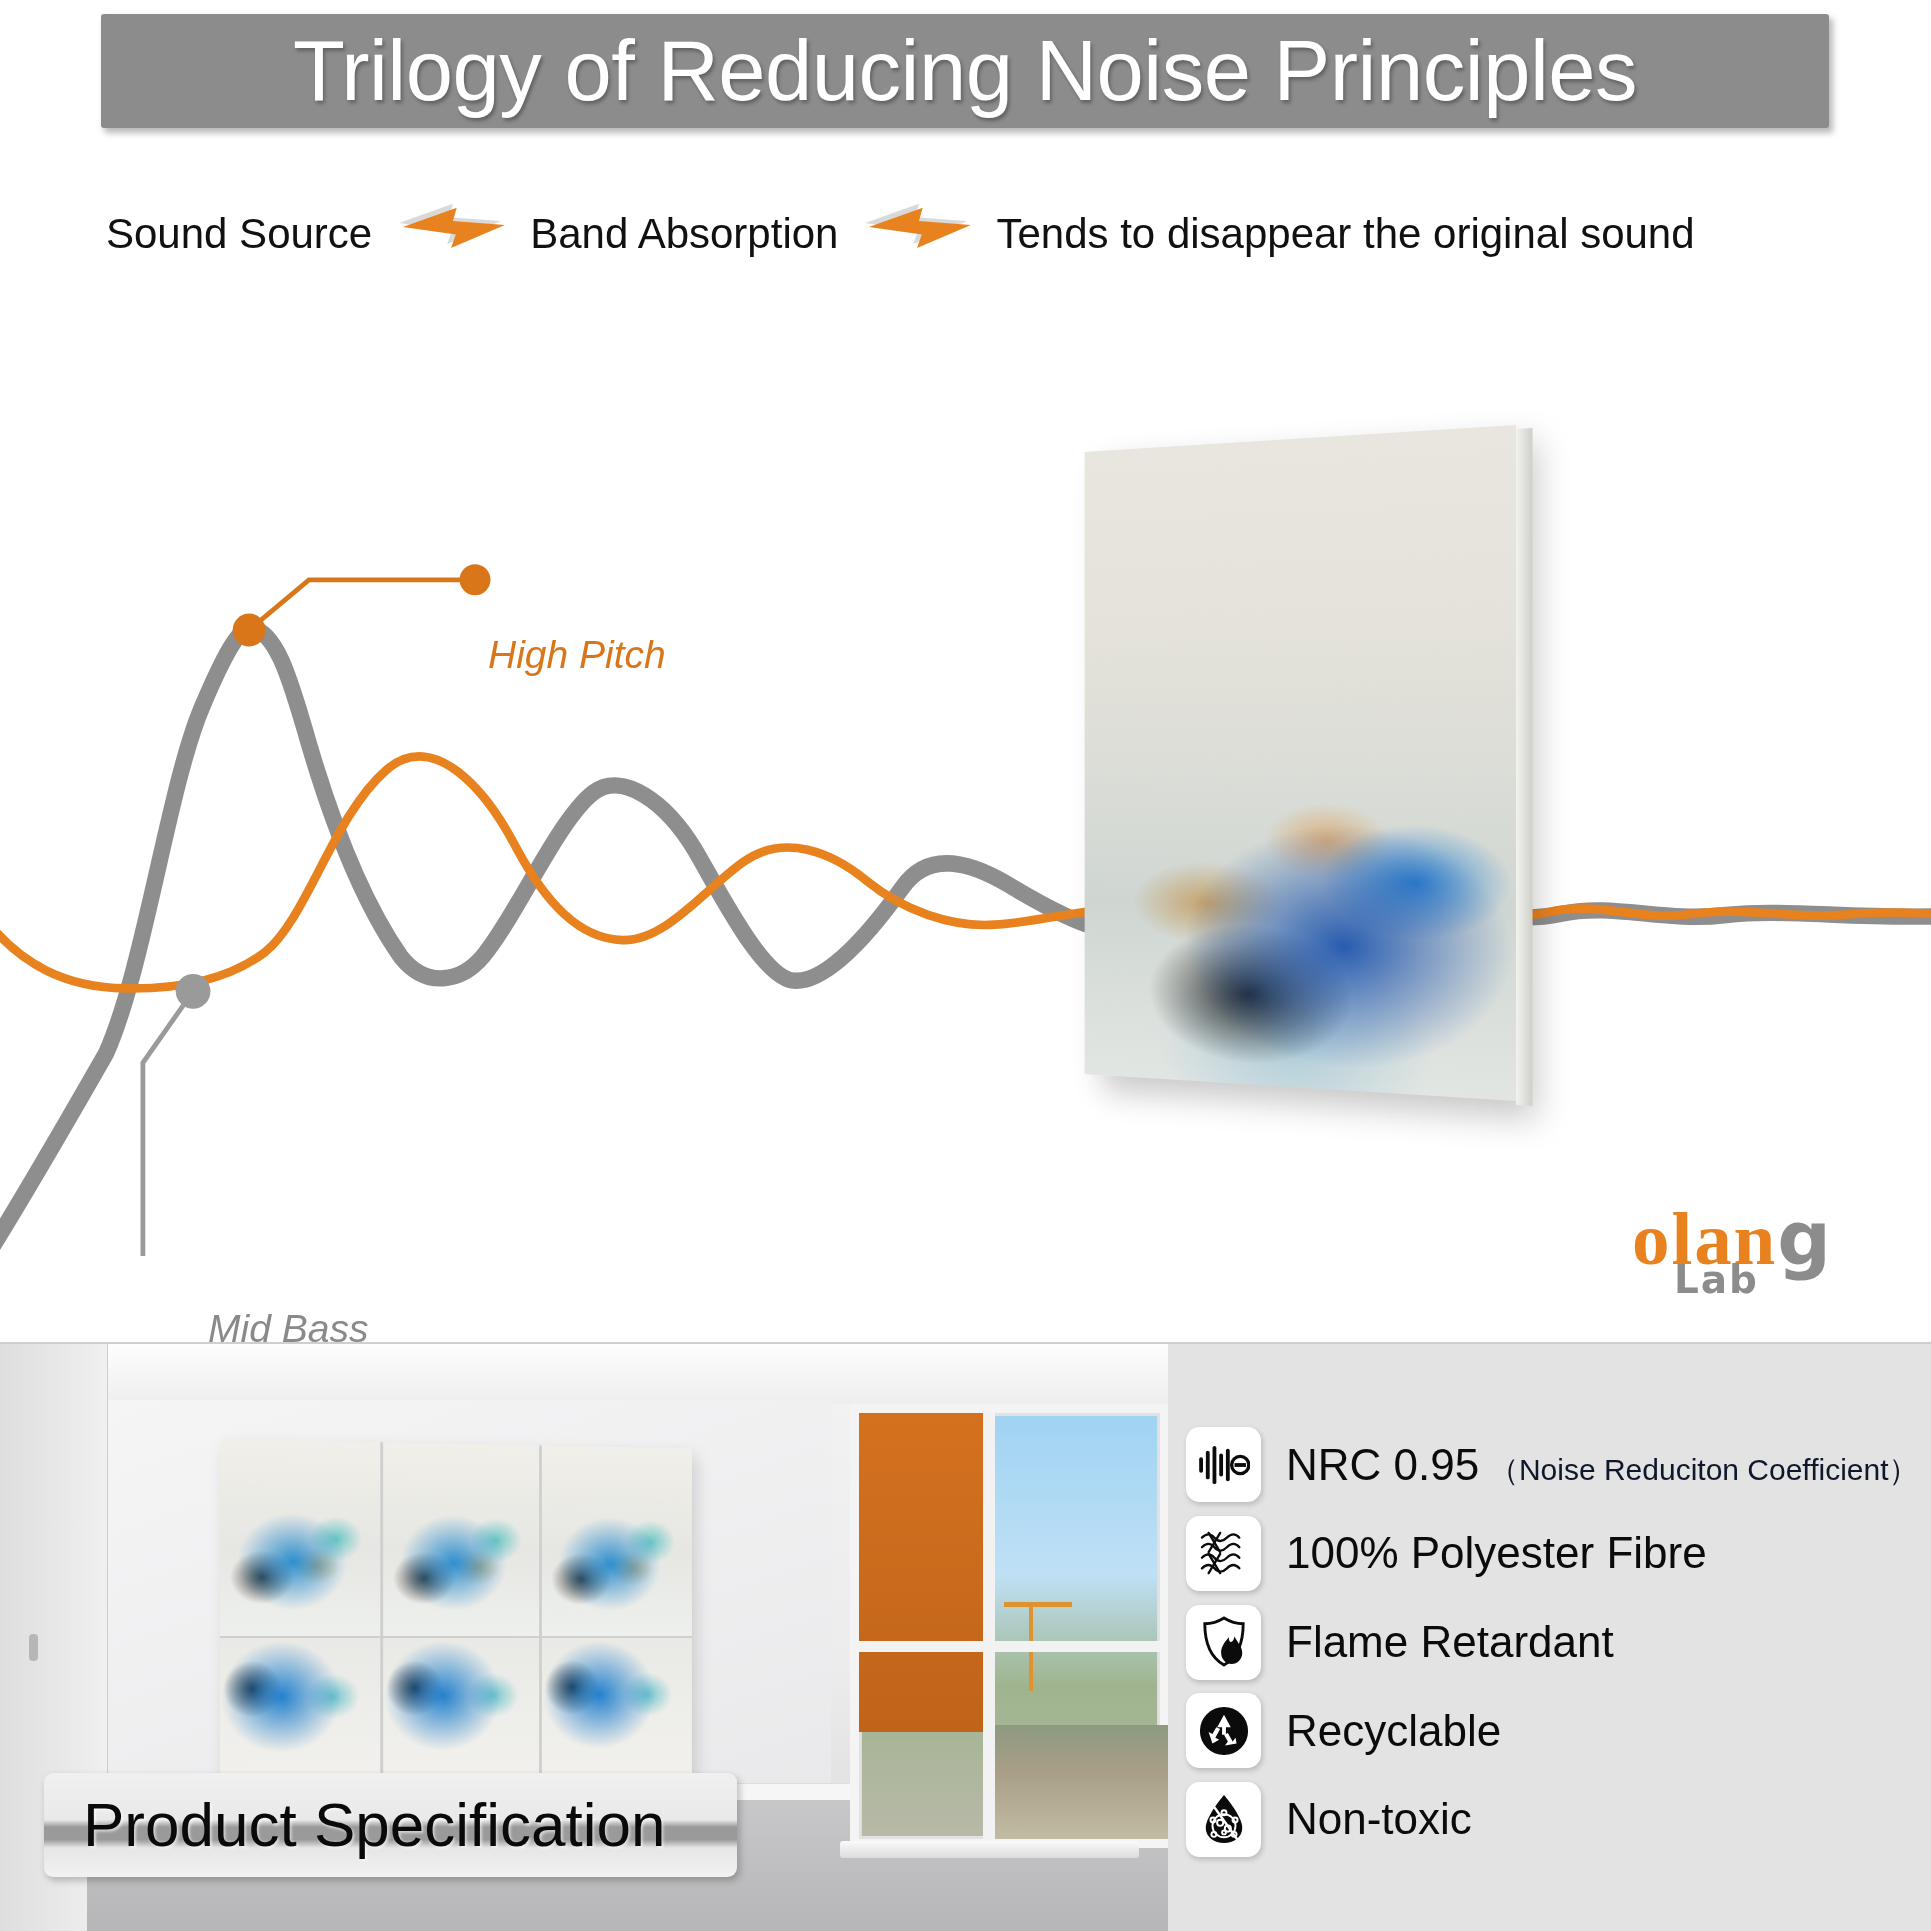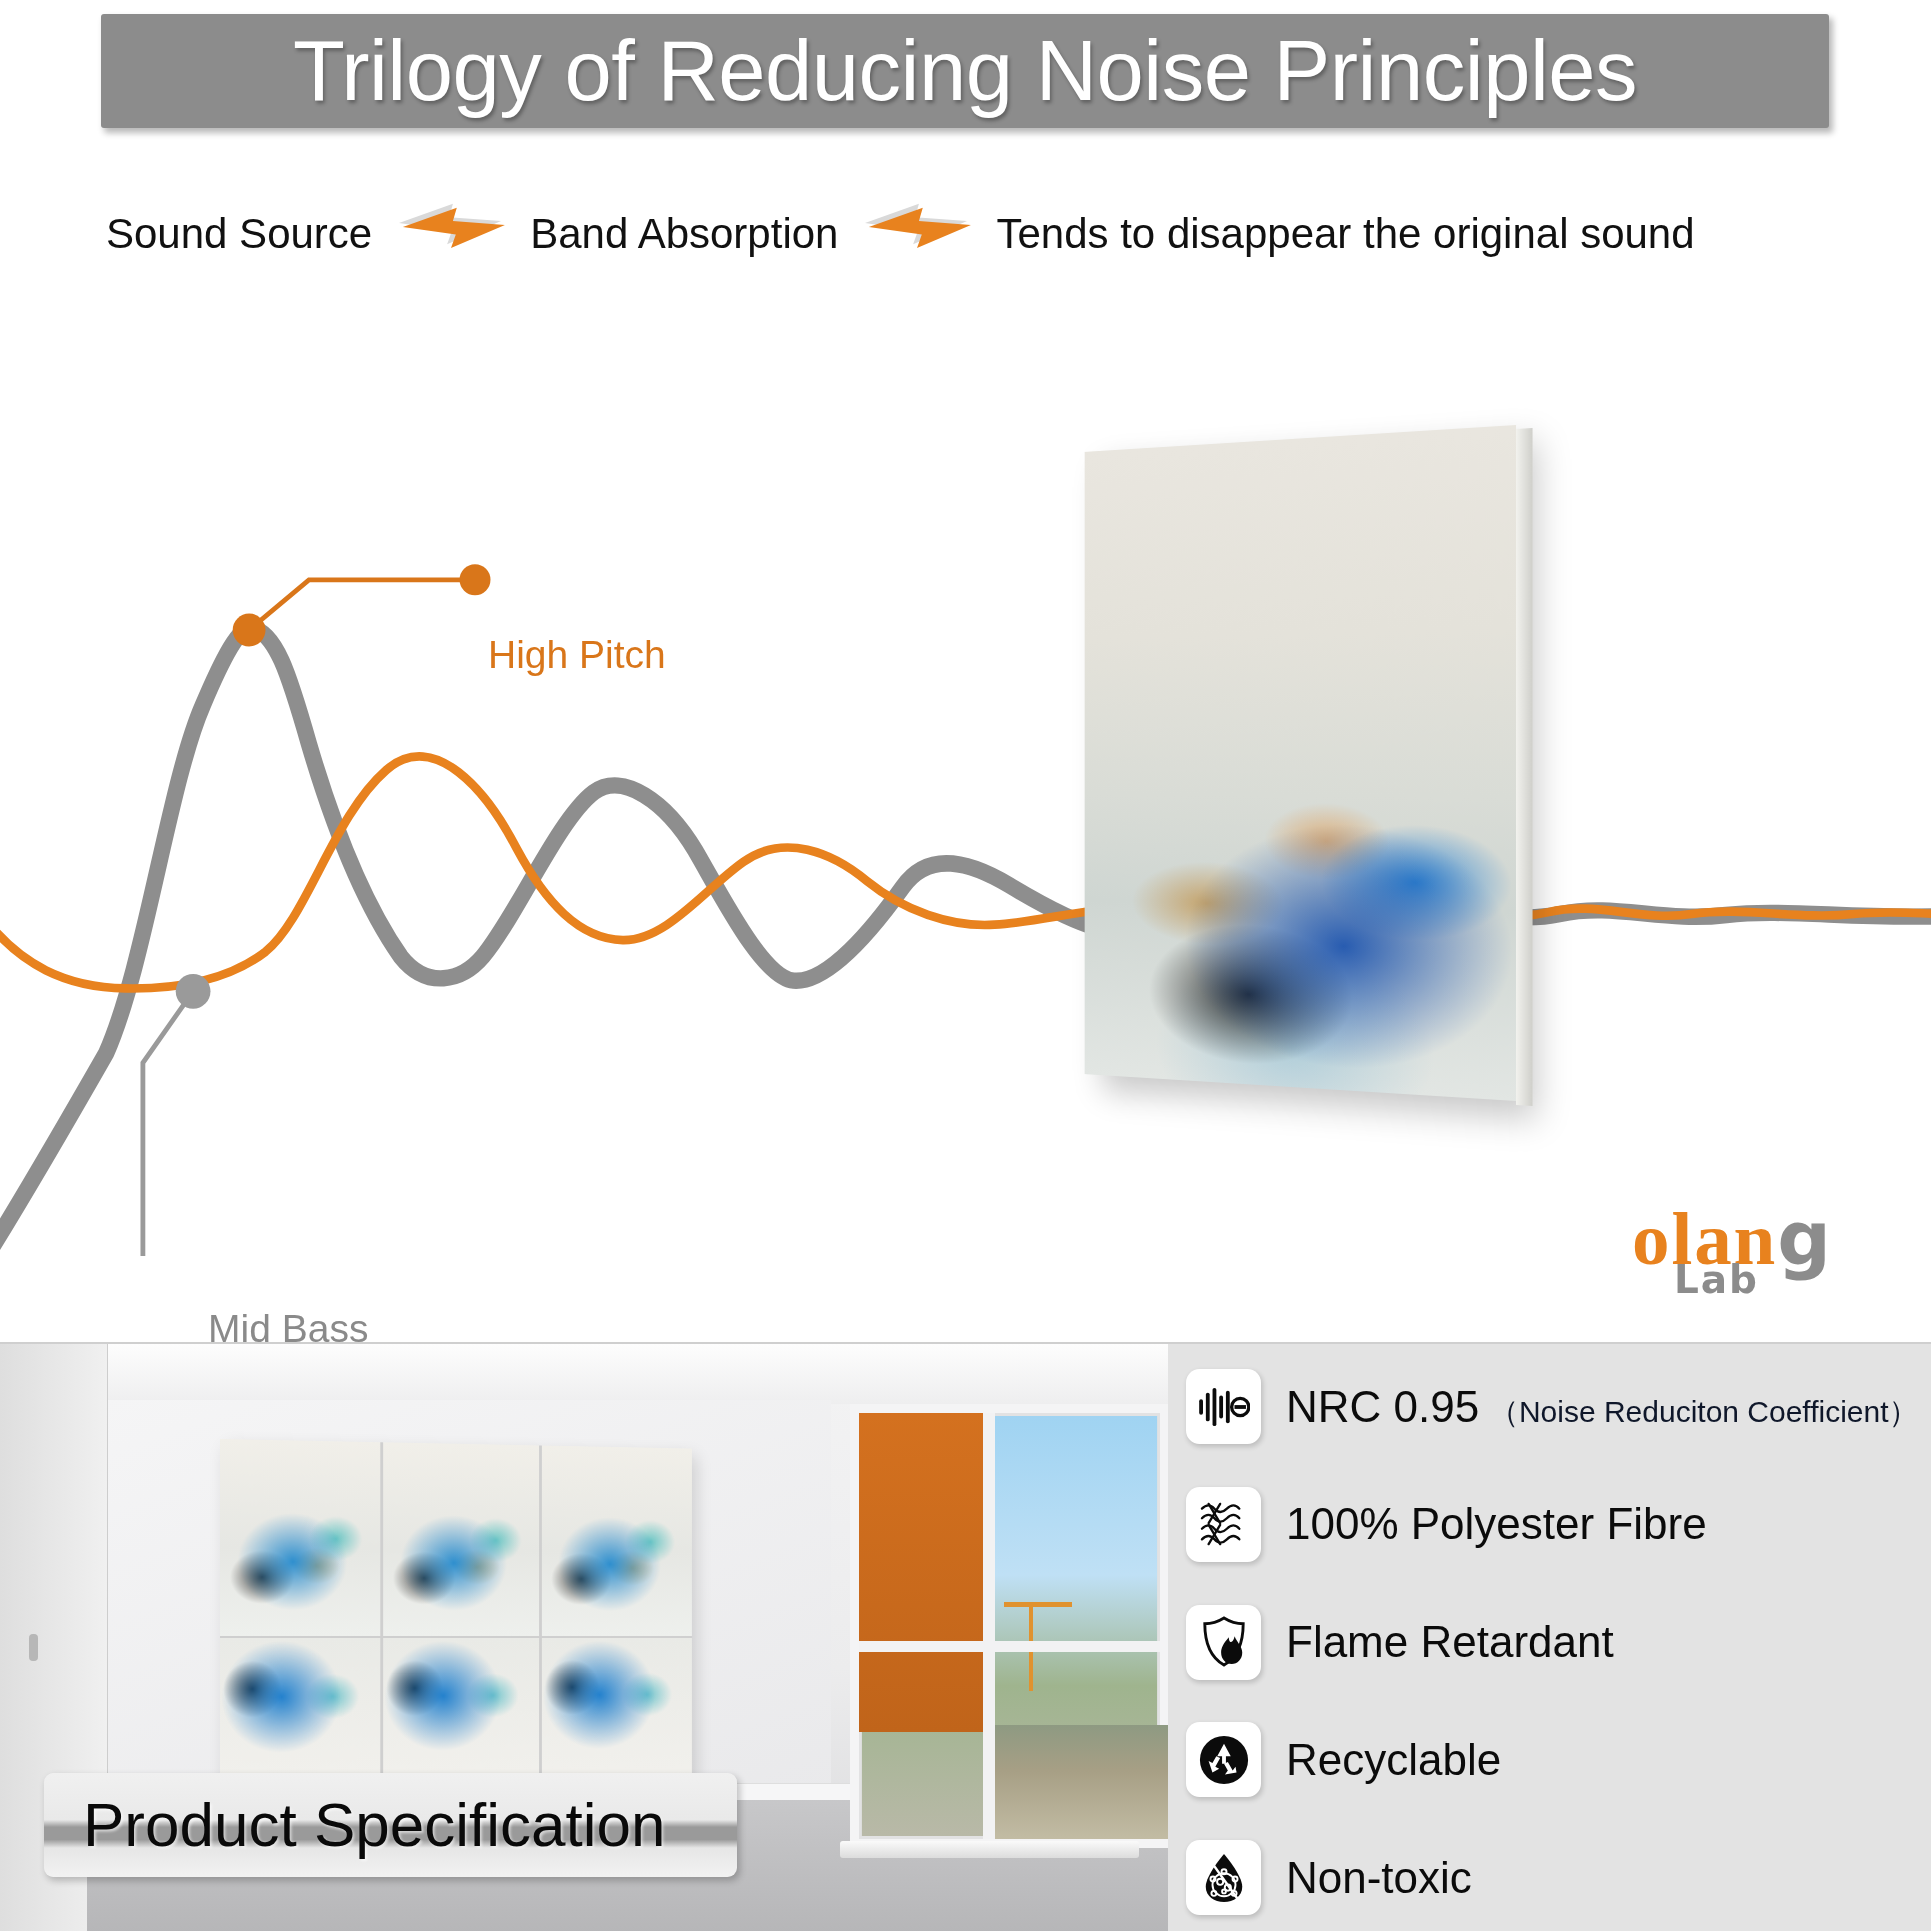--- a/index.html
+++ b/index.html
@@ -43,21 +43,21 @@
   .flow-label{
     font-size:42px; color:#111111; white-space:nowrap; line-height:1;margin-top:20px;
   }
   .flow-arrow{
     width:108px; height:52px; margin:0 25px; position:relative; flex:0 0 auto;
   }
   .flow-arrow svg{ display:block; width:100%; height:100%; }
 
   
   #wave-area{
-    position:absolute; left:0; top:290px; width:1931px; height:966px;
+    position:absolute; left:0; top:290px; width:1931px; height:966px;font-style:italic;
   }
   #wave-svg{ position:absolute; left:0; top:0; width:1931px; height:966px; }
 
   
   .callout{
     position:absolute; white-space:nowrap; line-height:1;
   }
   #callout-high{
     left:488px; top:345px; font-size:39px; color:#d9761a; font-weight:400;
   }
@@ -208,21 +208,21 @@
     display:flex; align-items:center;
   }
   #spec-text{
     font-size:62px; color:#0a0a0a; margin-left:39px; white-space:nowrap;
     line-height:1; text-shadow:1.9px 1.9px 2.9px rgba(255,255,255,.6);
   }
 
   
   #features{
     position:absolute; left:1186px; top:23px; width:734px; height:550px;
-    display:flex; flex-direction:column; justify-content:space-between; gap:9.7px;
+    display:flex; flex-direction:column; justify-content:center; gap:9.7px;
   }
   .feature-row{
     display:flex; align-items:center; height:79px;
   }
   .feature-icon{
     width:75px; height:75px; flex:0 0 auto;
     background:#ffffff; border-radius:13.5px;
     box-shadow:1.9px 2.9px 4.8px rgba(0,0,0,.16);
     display:flex; align-items:center; justify-content:center;
   }

